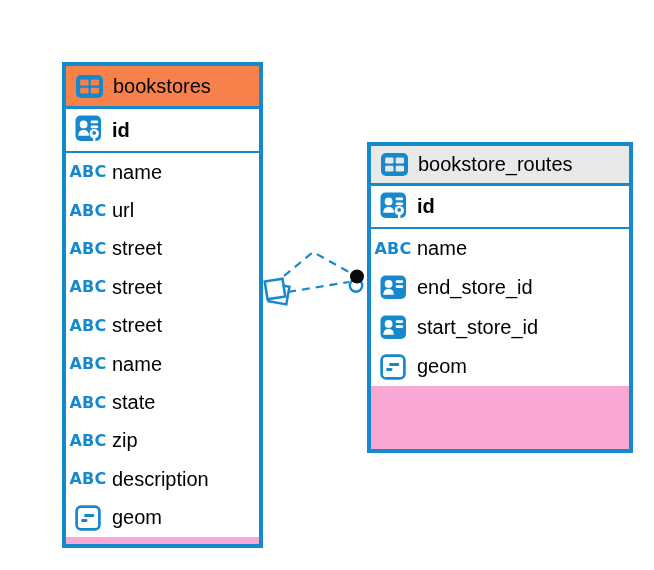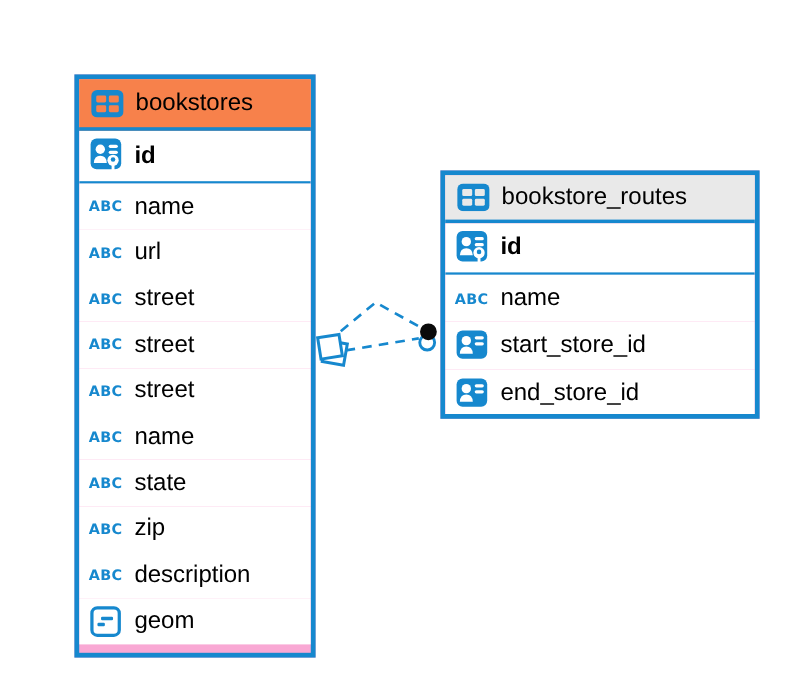--- a/index.html
+++ b/index.html
@@ -19,21 +19,21 @@
   .rel-line { fill:none; stroke:var(--blue); stroke-width:2.2; stroke-dasharray:8 6; }
   .marker-square { fill:#fff; stroke:var(--blue); stroke-width:2.5; }
   .marker-ring { fill:#fff; stroke:var(--blue); stroke-width:2.4; }
 
   .ertable {
     position:absolute; box-sizing:border-box; background:#f9a8d4;
     border:4px solid var(--blue);
     display:flex; flex-direction:column; z-index:2;justify-content:flex-end;
   }
   #t0 { left:62px;  top:62px;  width:201px; height:486px; --hdrh:43px; --pkh:44px; --rowh:38.4px; }
-  #t1 { left:367px; top:142px; width:266px; height:207px; --hdrh:40px; --pkh:43px; --rowh:39.3px; }
+  #t1 { left:367px; top:142px; width:266px; height:311px; --hdrh:40px; --pkh:43px; --rowh:39.3px; }
 
   .hdr {
     flex:0 0 var(--hdrh); height:var(--hdrh);
     display:flex; align-items:center; gap:9px;
     padding:0 8px; background:var(--hdr);
     border-bottom:3px solid var(--blue);
     box-sizing:border-box; overflow:hidden;
   }
   .title { font-size:20px; color:#000; white-space:nowrap; }
 
@@ -48,21 +48,21 @@
     height:var(--pkh); flex:0 0 var(--pkh);
     border-bottom:2px solid var(--blue);
   }
   .row.pk .cname { font-weight:700; }
   .cicon {
     flex:0 0 30px; width:30px; display:flex;
     align-items:center; justify-content:center;
   }
   .cname { font-size:20px; color:#000; white-space:nowrap; }
   .abc {
-    color:var(--blue); font-weight:800; font-size:12px;
+    color:var(--blue); font-weight:800; font-size:16px;
     letter-spacing:0.3px; font-family:"DejaVu Sans",sans-serif;
     line-height:1;
   }
 </style>
 </head>
 <body>
 
 <div class="canvas">
 
   <svg class="connections" viewBox="0 0 654 570">
@@ -214,33 +214,33 @@
         <div class="row">
           <span class="cicon">
             <svg width="27" height="25" viewBox="0 0 27 25">
               <rect x="0.5" y="0.5" width="25.5" height="23.5" rx="5" fill="var(--blue)"></rect>
               <circle cx="8.6" cy="8.9" r="3.9" fill="#fff"></circle>
               <path d="M3.2 19.8 q0.3 -6 5.4 -6 q5.1 0 5.4 6 z" fill="#fff"></path>
               <rect x="15.6" y="5.2" width="7.6" height="2.7" rx="1.35" fill="#fff"></rect>
               <rect x="15.6" y="10.2" width="7.6" height="2.7" rx="1.35" fill="#fff"></rect>
             </svg>
           </span>
-          <span class="cname">start_store_id</span>
+          <span class="cname">end_store_id</span>
         </div>
         <div class="row">
           <span class="cicon">
             <svg width="27" height="25" viewBox="0 0 27 25">
               <rect x="0.5" y="0.5" width="25.5" height="23.5" rx="5" fill="var(--blue)"></rect>
               <circle cx="8.6" cy="8.9" r="3.9" fill="#fff"></circle>
               <path d="M3.2 19.8 q0.3 -6 5.4 -6 q5.1 0 5.4 6 z" fill="#fff"></path>
               <rect x="15.6" y="5.2" width="7.6" height="2.7" rx="1.35" fill="#fff"></rect>
               <rect x="15.6" y="10.2" width="7.6" height="2.7" rx="1.35" fill="#fff"></rect>
             </svg>
           </span>
-          <span class="cname">end_store_id</span>
+          <span class="cname">start_store_id</span>
         </div>
         <div class="row">
           <span class="cicon">
             <svg width="26" height="26" viewBox="0 0 26 26">
               <rect x="1.6" y="1.6" width="22.8" height="22.8" rx="4.5" fill="#fff" stroke="var(--blue)" stroke-width="2.7"></rect>
               <rect x="9.2" y="9" width="10" height="2.9" rx="1" fill="var(--blue)"></rect>
               <rect x="6.2" y="14" width="6.2" height="2.9" rx="1" fill="var(--blue)"></rect>
             </svg>
           </span>
           <span class="cname">geom</span>

